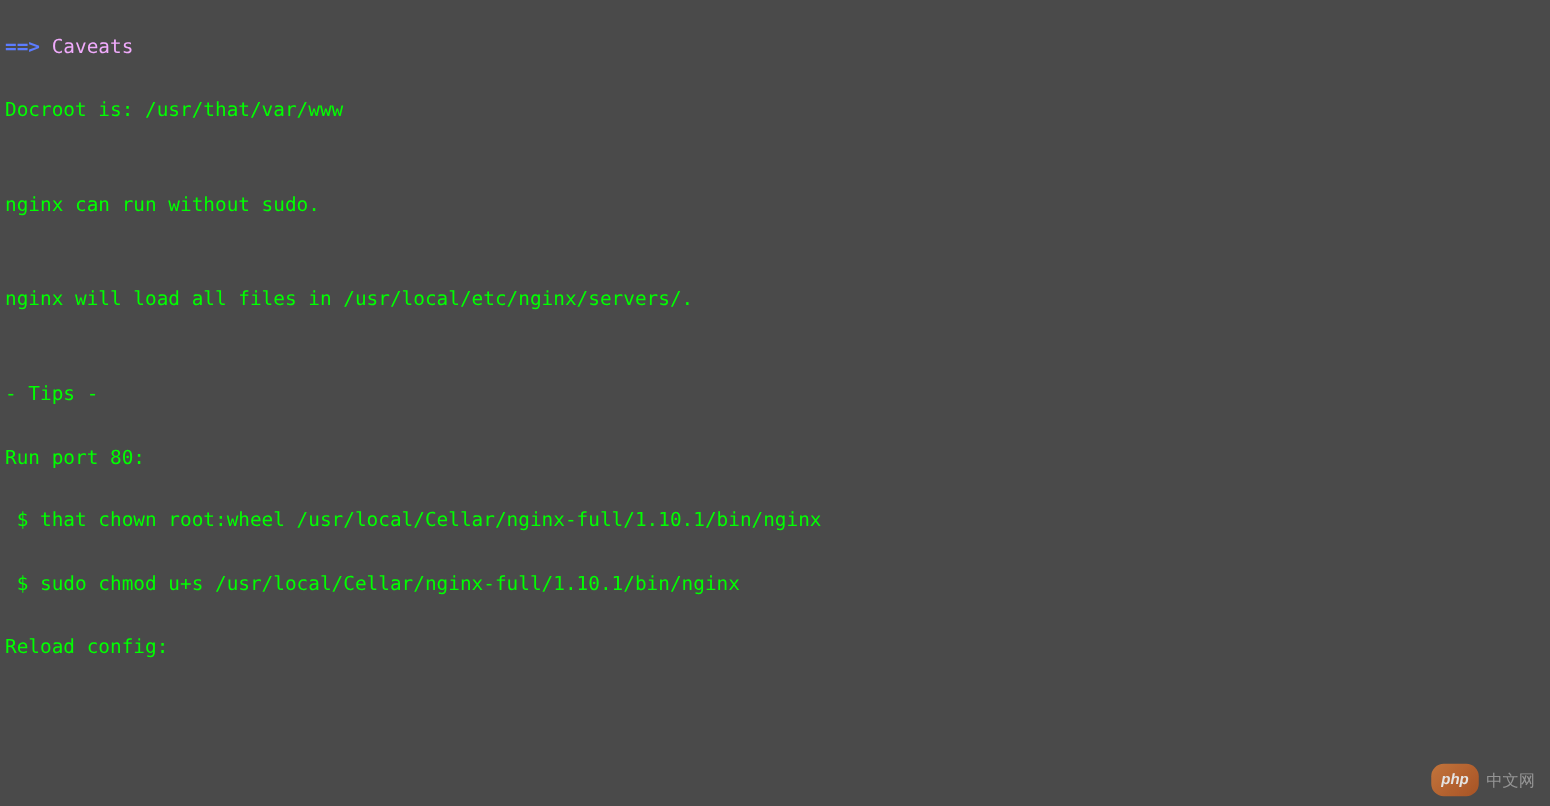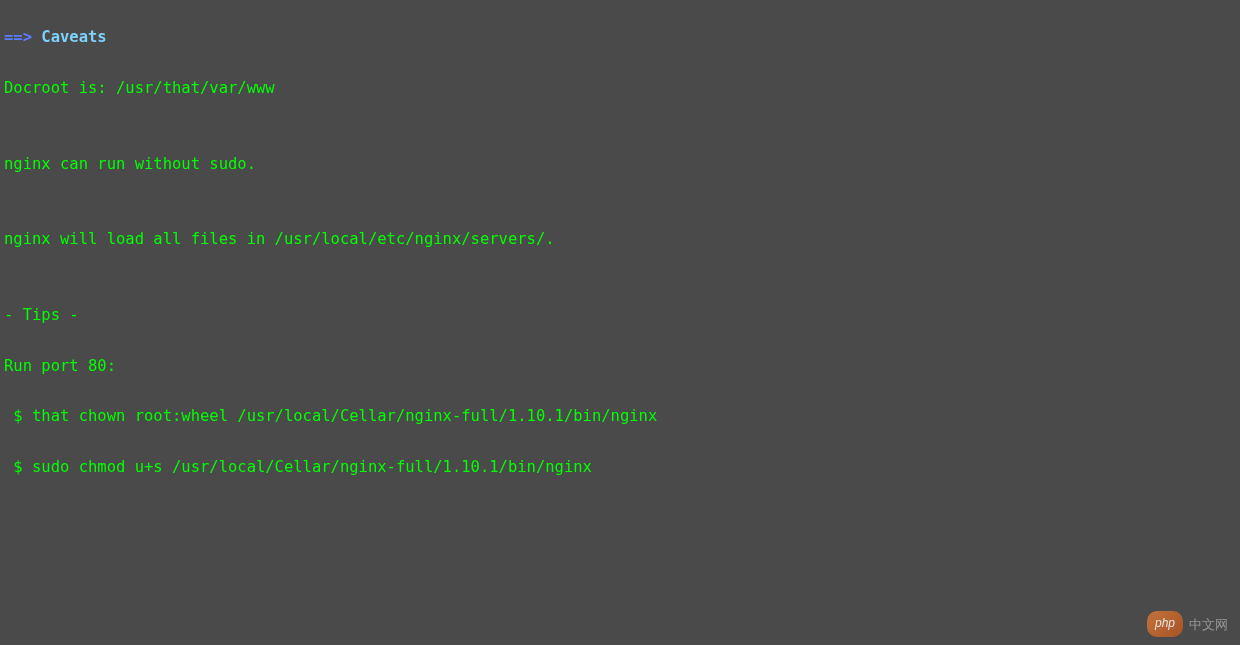--- a/index.html
+++ b/index.html
@@ -16,41 +16,41 @@
     }
     .terminal {
       padding: 0 4px;
       white-space: pre;
     }
     .arrow {
       color: #5c7cff;
       font-weight: bold;
     }
     .caveats {
-      color: #7dd3fc;
-      font-weight: bold;
+      color: #f0abfc;
+      font-weight: normal;
     }
     .line {
       display: block;
     }
     .watermark {
       position: absolute;
       bottom: 8px;
       right: 12px;
       display: flex;
       align-items: center;
       gap: 6px;
       opacity: 0.85;
     }
     .watermark-badge {
       background: linear-gradient(135deg, #d87c3a, #b8551f);
       color: white;
       font-family: Arial, sans-serif;
       font-size: 12px;
-      font-weight: normal;
+      font-weight: bold;
       padding: 3px 8px;
       border-radius: 10px;
       font-style: italic;
     }
     .watermark-text {
       color: rgba(200,200,200,0.7);
       font-family: Liberation Serif, serif;
       font-size: 13px;
     }
   </style>
@@ -62,20 +62,21 @@
 <span class="line">Docroot is: /usr/that/var/www</span>
 <span class="line"></span>
 <span class="line">nginx can run without sudo.</span>
 <span class="line"></span>
 <span class="line">nginx will load all files in /usr/local/etc/nginx/servers/.</span>
 <span class="line"></span>
 <span class="line">- Tips -</span>
 <span class="line">Run port 80:</span>
 <span class="line"> $ that chown root:wheel /usr/local/Cellar/nginx-full/1.10.1/bin/nginx</span>
 <span class="line"> $ sudo chmod u+s /usr/local/Cellar/nginx-full/1.10.1/bin/nginx</span>
+<span class="line">Reload config:</span>
 
 
 
 
 
 
 <span class="line"></span>
 
 
 

